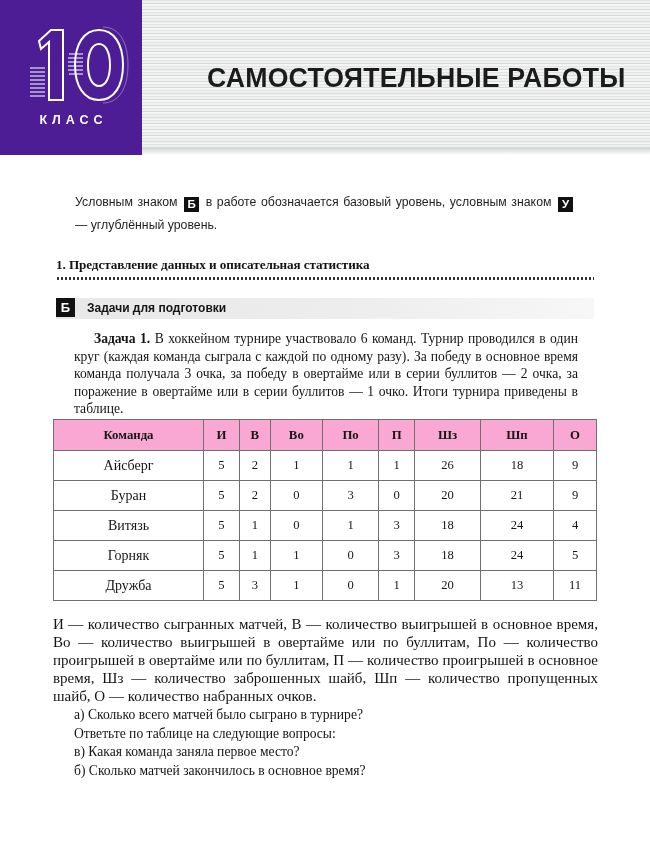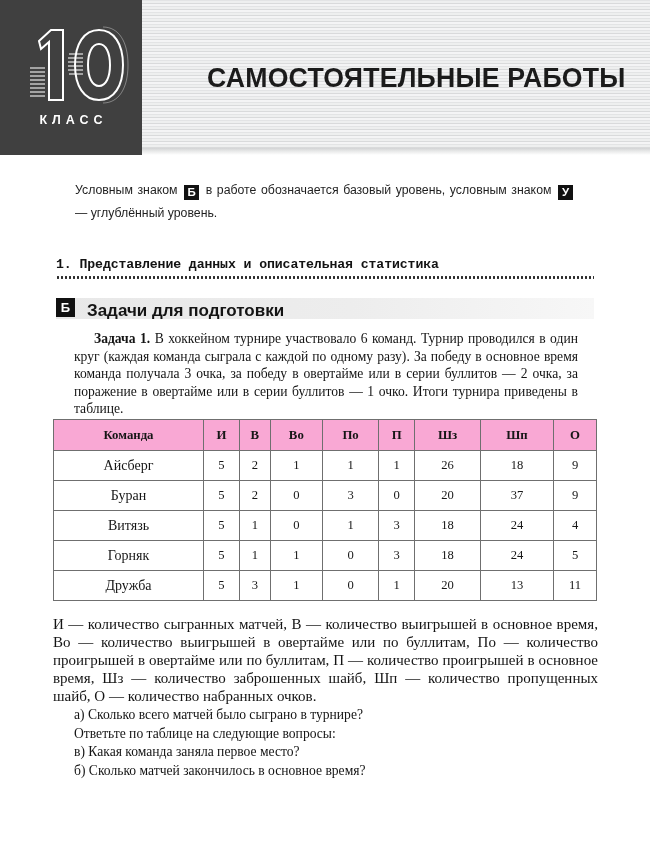--- a/index.html
+++ b/index.html
@@ -51,21 +51,21 @@
     top: 148px;
     height: 7px;
     background: linear-gradient(to bottom, #d2d3d4 0%, #e8e9e9 45%, #ffffff 100%);
   }
   .grade-block {
     position: absolute;
     left: 0;
     top: 0;
     width: 142px;
     height: 155px;
-    background: #404040;
+    background: #4c1d95;
     box-sizing: border-box;
     overflow: hidden;
   }
   .grade-number-wrap {
     position: absolute;
     left: 11px;
     top: 24px;
     width: 120px;
     height: 82px;
   }
@@ -100,21 +100,21 @@
   .content {
     position: absolute;
     left: 0;
     top: 156px;
     width: 650px;
   }
 
   .intro {
     position: absolute;
     left: 75px;
-    top: 23px;
+    top: 35px;
     width: 500px;
     font-family: "Liberation Sans", "DejaVu Sans", sans-serif;
     font-size: 12.3px;
     line-height: 23px;
     color: #1f1f1f;
     text-align: justify;
   }
   .badge {
     display: inline-block;
     background: #111111;
@@ -130,21 +130,21 @@
     margin: 0 2px;
   }
 
   .section-heading {
     position: absolute;
     left: 56px;
     top: 101px;
     width: 538px;
   }
   .section-heading .sh-text {
-    font-family: Liberation Mono, monospace;
+    font-family: Liberation Serif, serif;
     font-weight: bold;
     font-size: 13.2px;
     color: #131313;
     letter-spacing: -0.1px;
   }
   .section-heading .sh-dots {
     margin-top: 4px;
     height: 3px;
     background-image: radial-gradient(circle, #2b2b2b 0px, #2b2b2b 1.1px, rgba(0,0,0,0) 1.4px);
     background-size: 4px 3px;
@@ -173,21 +173,21 @@
     font-size: 13px;
     line-height: 19px;
     text-align: center;
   }
   .task-bar-label {
     position: absolute;
     left: 31px;
     top: 3px;
     font-family: "Liberation Sans", "DejaVu Sans", sans-serif;
     font-weight: bold;
-    font-size: 17px;
+    font-size: 12px;
     color: #141414;
   }
 
   .para {
     font-family: "Liberation Serif", "DejaVu Serif", serif;
     font-size: 13.6px;
     line-height: 17.6px;
     color: #141414;
     text-align: justify;
   }
@@ -350,21 +350,21 @@
           <td>9</td>
         </tr>
         <tr>
           <td>Буран</td>
           <td>5</td>
           <td>2</td>
           <td>0</td>
           <td>3</td>
           <td>0</td>
           <td>20</td>
-          <td>37</td>
+          <td>21</td>
           <td>9</td>
         </tr>
         <tr>
           <td>Витязь</td>
           <td>5</td>
           <td>1</td>
           <td>0</td>
           <td>1</td>
           <td>3</td>
           <td>18</td>

